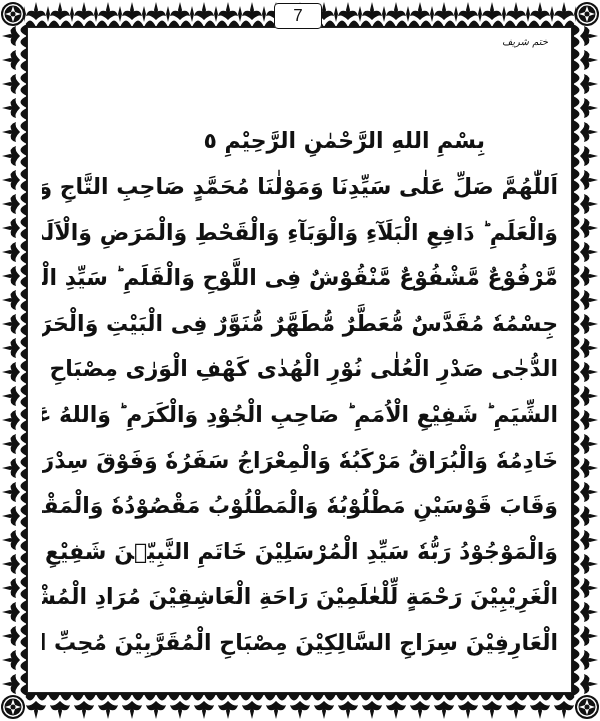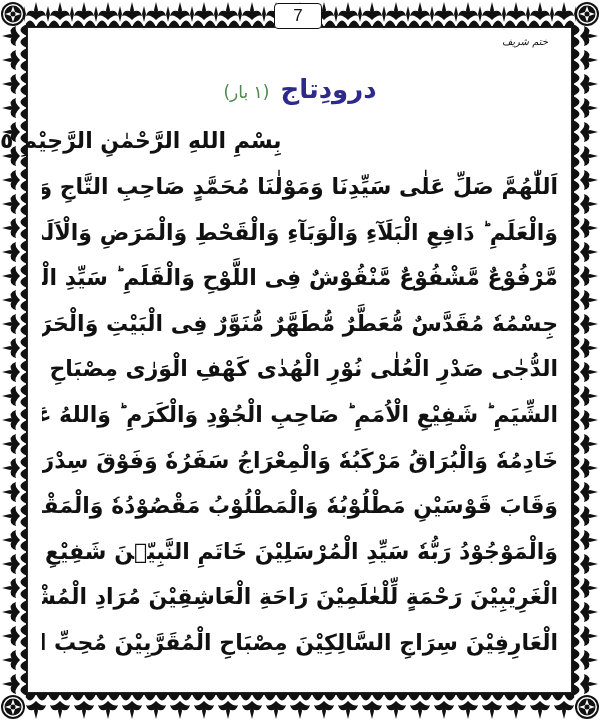--- a/index.html
+++ b/index.html
@@ -44,21 +44,21 @@
   }
 
   .title {
     position: absolute; left: 0; width: 600px; top: 74px; text-align: center;
     direction: rtl; white-space: nowrap;
   }
   .title-main { font-family: "DejaVu Sans", sans-serif; font-weight: bold; font-size: 26px; color: #2e2a8c; }
   .title-sub { font-family: "DejaVu Sans", sans-serif; font-size: 17px; color: #4a8a4a; margin-right: 6px; }
 
   .bismillah {
-    position: absolute; left: 0; width: 485px; top: 128px; text-align: left;
+    position: absolute; left: 0; width: 485px; top: 128px; text-align: right;
     direction: rtl; font-family: "DejaVu Sans", sans-serif; font-weight: bold;
     font-size: 22px; color: #111; white-space: nowrap;
   }
 
   .body-text {
     position: absolute; left: 42px; width: 516px; top: 164px;
     direction: rtl;
   }
   .line {
     height: 45.6px; line-height: 45.6px; white-space: nowrap; overflow: hidden;
@@ -154,24 +154,20 @@
         <use href="#rosette"></use>
       </svg>
     </div>
 
   <div class="inner-frame"></div>
 
   <div class="page-number-box">7</div>
 
   <div class="header-label">ختم شریف</div>
 
-  <div class="title">
-    <span class="title-main">درودِتاج</span>
-    <span class="title-sub">(۱ بار)</span>
-  </div>
 
   <div class="bismillah">بِسْمِ اللهِ الرَّحْمٰنِ الرَّحِيْمِ ٥</div>
 
   <div class="body-text">
     <div class="line">اَللّٰھُمَّ صَلِّ عَلٰی سَیِّدِنَا وَمَوْلٰنَا مُحَمَّدٍ صَاحِبِ التَّاجِ وَالْمِعْرَاجِ وَالْبُرَاقِ</div>
     <div class="line">وَالْعَلَمِ ؕ دَافِعِ الْبَلَآءِ وَالْوَبَآءِ وَالْقَحْطِ وَالْمَرَضِ وَالْاَلَمِ ؕ اِسْمُهٗ مَکْتُوْبٌ</div>
     <div class="line">مَّرْفُوْعٌ مَّشْفُوْعٌ مَّنْقُوْشٌ فِی اللَّوْحِ وَالْقَلَمِ ؕ سَیِّدِ الْعَرَبِ وَالْعَجَمِ ؕ</div>
     <div class="line">جِسْمُهٗ مُقَدَّسٌ مُّعَطَّرٌ مُّطَهَّرٌ مُّنَوَّرٌ فِی الْبَیْتِ وَالْحَرَمِ ؕ شَمْسِ الضُّحٰی بَدْرِ</div>
     <div class="line">الدُّجٰی صَدْرِ الْعُلٰی نُوْرِ الْهُدٰی کَهْفِ الْوَرٰی مِصْبَاحِ الظُّلَمِ ؕ جَمِیْلِ</div>
     <div class="line">الشِّیَمِ ؕ شَفِیْعِ الْاُمَمِ ؕ صَاحِبِ الْجُوْدِ وَالْکَرَمِ ؕ وَاللهُ عَاصِمُهٗ وَجِبْرِیْلُ</div>

